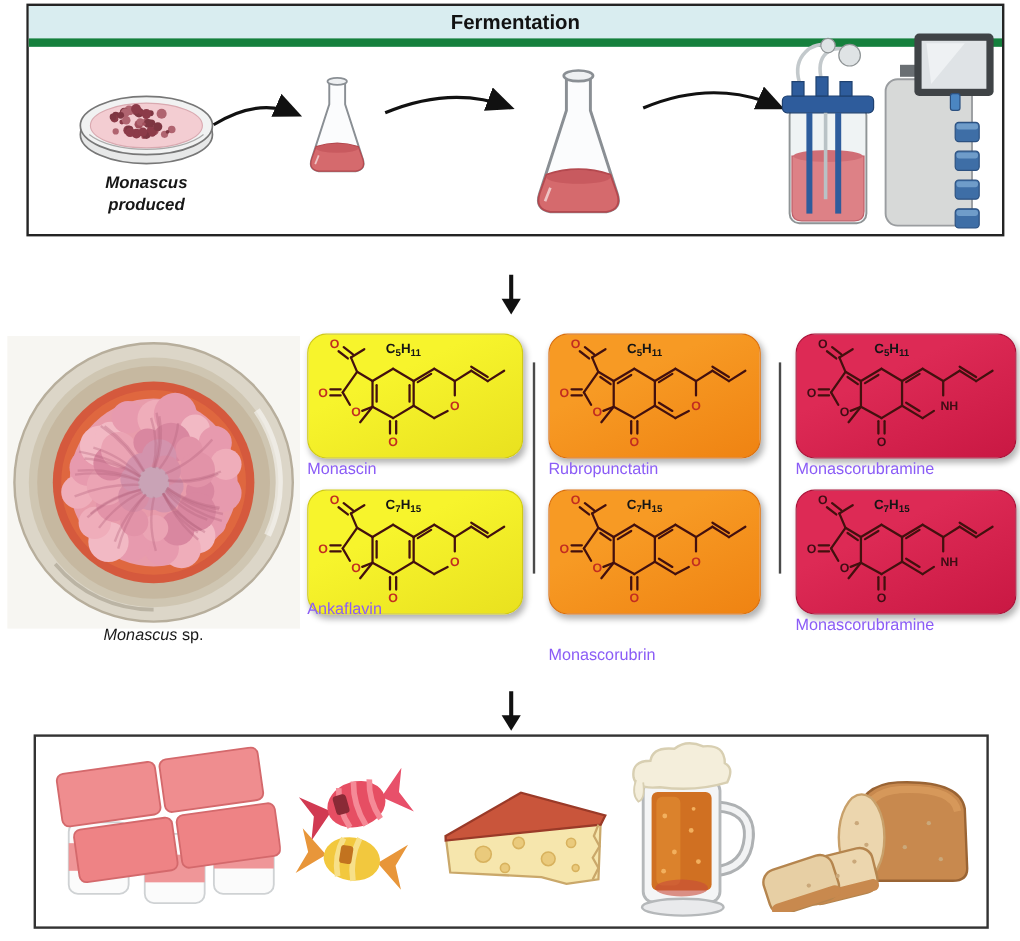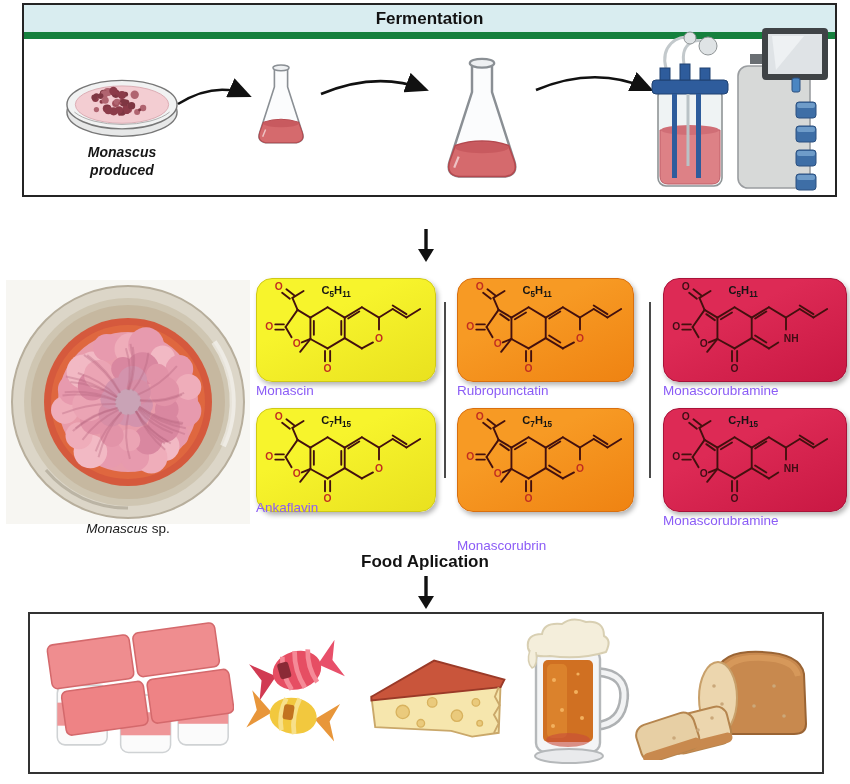--- a/index.html
+++ b/index.html
@@ -528,21 +528,20 @@
       <text x="148" y="73">NH</text>
     </g>
     <text x="92" y="18" text-anchor="middle" font-size="13" font-weight="bold" fill="#151515" font-family="Liberation Sans,sans-serif">C<tspan dy="3" font-size="9.5">7</tspan><tspan dy="-3" font-size="13">H</tspan><tspan dy="3" font-size="9.5">15</tspan></text>
   </svg>
       </div>
       <div class="card-label" style="left: 663px; top: 513px; width: 182px;">Monascorubramine</div>
     </div>
   <div class="vsep" style="left:444px;top:302px;height:176px;"></div>
   <div class="vsep" style="left:649px;top:302px;height:176px;"></div>
 
-  <div class="abs sec-title" style="left:0;top:552px;">Food Aplication</div>
   <div class="abs" style="left:415px;top:574px;" id="downArrow2"><svg width="22" height="36" viewBox="0 0 22 36">
     <line x1="11" y1="2" x2="11" y2="24" stroke="#111" stroke-width="3.4"></line>
     <polygon points="11,35 3,22 19,22" fill="#111"></polygon>
       </svg></div>
 
   <div class="abs food-box"></div>
   <div class="abs" style="left:38px;top:622px;width:196px;height:144px;" id="foodYogurt"><svg width="196" height="144" viewBox="0 0 200 150">
    <g stroke="#cfd2d4" stroke-width="1.6">
      <rect x="18" y="66" width="52" height="62" rx="8" fill="#fbfbfb"></rect>
      <rect x="84" y="76" width="52" height="60" rx="8" fill="#fbfbfb"></rect>

